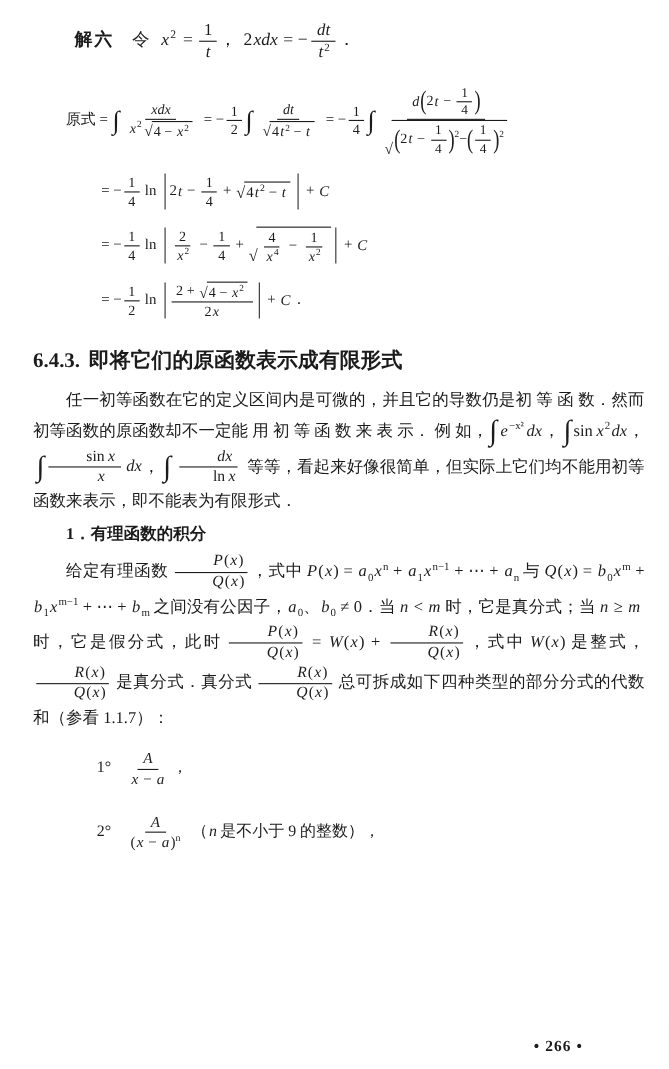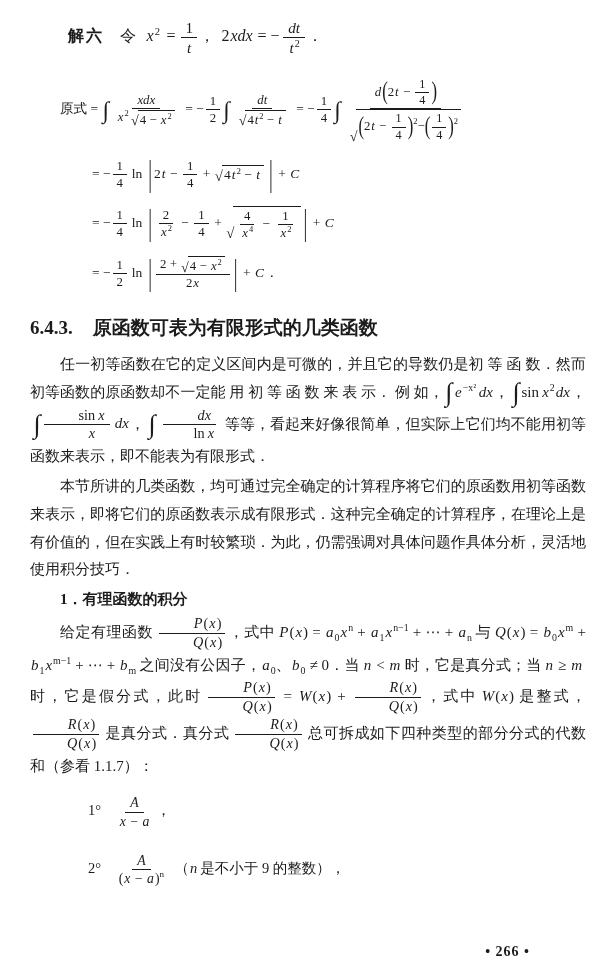--- a/index.html
+++ b/index.html
@@ -47,21 +47,21 @@
   .mrad { align-self:stretch; display:flex; align-items:flex-end; font-size:1.1em; line-height:1; margin-right:-1px; }
   .mrc { display:inline-block; border-top:1px solid #1b1b1b; padding:1px 3px 0 2px; white-space:nowrap; }
 
   
   .solution-line { margin:4px 0 0 38px; font-size:16px; }
   .solution-label { font-weight:bold; margin-right:16px; letter-spacing:2px; }
   .f-main { margin:20px 0 0 30px; font-size:13.5px; }
   .f-cont { margin:15px 0 0 62px; font-size:13.5px; }
 
   .section-heading { margin:24px 0 10px 0; font-size:19px; font-weight:bold; }
-  .section-heading .sec-num { margin-right:20px; }
+  .section-heading .sec-num { margin-right:8px; }
 
   .para {
     margin:0; font-size:15px; line-height:1.85;
     text-align:justify; text-indent:2em;
   }
   .para + .para { margin-top:2px; }
   .subheading { font-weight:bold; text-indent:2em; margin-top:4px; font-size:15px; line-height:1.8; }
 
   .item { margin:14px 0 0 58px; font-size:14.5px; }
   .item + .item { margin-top:22px; }
@@ -154,31 +154,30 @@
         <span class="mden"><span class="mu">2</span></span>
       </span><span class="msp" style="width: 0.2em;"></span><span class="mu">ln</span><span class="msp" style="width: 0.3em;"></span><span class="mbar">|</span><span class="mfrac">
         <span class="mnum"><span class="mu">2 + </span><span class="msqrt">
             <span class="mrad">√</span>
             <span class="mrc"><span class="mu">4 − </span><span class="mv">x</span><sup class="msup">2</sup></span>
           </span></span>
         <span class="mden"><span class="mu">2</span><span class="mv">x</span></span>
       </span><span class="mbar">|</span><span class="mu"> + </span><span class="mv">C</span><span class="mu">．</span></div>
 
   <h2 class="section-heading">
-    <span class="sec-num">6.4.3.</span><span>原函数可表为有限形式的几类函数</span>
+    <span class="sec-num">6.4.3.</span><span>即将它们的原函数表示成有限形式</span>
   </h2>
 
   <p class="para"><span class="mu">任一初等函数在它的定义区间内是可微的，并且它的导数仍是初 等 函 数．然而初等函数的原函数却不一定能 用 初 等 函 数 来 表 示． 例 如，</span><span class="mint">∫</span><span class="mv">e</span><sup class="msup">−x²</sup><span class="msp" style="width: 0.1em;"></span><span class="mv">dx</span><span class="mu">，</span><span class="msp" style="width: 0.15em;"></span><span class="mint">∫</span><span class="mu">sin</span><span class="msp" style="width: 0.15em;"></span><span class="mv">x</span><sup class="msup">2</sup><span class="mv">dx</span><span class="mu">，</span><span class="msp" style="width: 0.15em;"></span><span class="mint">∫</span><span class="mfrac">
         <span class="mnum"><span class="mu">sin</span><span class="msp" style="width: 0.15em;"></span><span class="mv">x</span></span>
         <span class="mden"><span class="mv">x</span></span>
       </span><span class="msp" style="width: 0.15em;"></span><span class="mv">dx</span><span class="mu">，</span><span class="msp" style="width: 0.15em;"></span><span class="mint">∫</span><span class="mfrac">
         <span class="mnum"><span class="mv">dx</span></span>
         <span class="mden"><span class="mu">ln</span><span class="msp" style="width: 0.15em;"></span><span class="mv">x</span></span>
       </span><span class="msp" style="width: 0.25em;"></span><span class="mu">等等，看起来好像很简单，但实际上它们均不能用初等函数来表示，即不能表为有限形式．</span></p>
-  <p class="para">本节所讲的几类函数，均可通过完全确定的计算程序将它们的原函数用初等函数来表示，即将它们的原函数表示成有限形式．这种完全确定的计算程序，在理论上是有价值的，但在实践上有时较繁琐．为此，仍需强调对具体问题作具体分析，灵活地使用积分技巧．</p>
   <p class="para subheading">1．有理函数的积分</p>
   <p class="para"><span class="mu">给定有理函数</span><span class="msp" style="width: 0.2em;"></span><span class="mfrac">
         <span class="mnum"><span class="mv">P</span><span class="mu">(</span><span class="mv">x</span><span class="mu">)</span></span>
         <span class="mden"><span class="mv">Q</span><span class="mu">(</span><span class="mv">x</span><span class="mu">)</span></span>
       </span><span class="mu">，式中</span><span class="msp" style="width: 0.2em;"></span><span class="mv">P</span><span class="mu">(</span><span class="mv">x</span><span class="mu">) = </span><span class="mv">a</span><sub class="msub">0</sub><span class="mv">x</span><sup class="msup">n</sup><span class="mu"> + </span><span class="mv">a</span><sub class="msub">1</sub><span class="mv">x</span><sup class="msup">n−1</sup><span class="mu"> + ⋯ + </span><span class="mv">a</span><sub class="msub">n</sub><span class="msp" style="width: 0.2em;"></span><span class="mu">与</span><span class="msp" style="width: 0.2em;"></span><span class="mv">Q</span><span class="mu">(</span><span class="mv">x</span><span class="mu">) = </span><span class="mv">b</span><sub class="msub">0</sub><span class="mv">x</span><sup class="msup">m</sup><span class="mu"> + </span><span class="mv">b</span><sub class="msub">1</sub><span class="mv">x</span><sup class="msup">m−1</sup><span class="mu"> + ⋯ + </span><span class="mv">b</span><sub class="msub">m</sub><span class="msp" style="width: 0.2em;"></span><span class="mu">之间没有公因子，</span><span class="mv">a</span><sub class="msub">0</sub><span class="mu">、</span><span class="mv">b</span><sub class="msub">0</sub><span class="mu"> ≠ 0．当</span><span class="msp" style="width: 0.2em;"></span><span class="mv">n</span><span class="mu"> &lt; </span><span class="mv">m</span><span class="msp" style="width: 0.2em;"></span><span class="mu">时，它是真分式；当</span><span class="msp" style="width: 0.2em;"></span><span class="mv">n</span><span class="mu"> ≥ </span><span class="mv">m</span><span class="msp" style="width: 0.2em;"></span><span class="mu">时，它是假分式，此时</span><span class="msp" style="width: 0.2em;"></span><span class="mfrac">
         <span class="mnum"><span class="mv">P</span><span class="mu">(</span><span class="mv">x</span><span class="mu">)</span></span>
         <span class="mden"><span class="mv">Q</span><span class="mu">(</span><span class="mv">x</span><span class="mu">)</span></span>
       </span><span class="mu"> = </span><span class="mv">W</span><span class="mu">(</span><span class="mv">x</span><span class="mu">) + </span><span class="mfrac">
         <span class="mnum"><span class="mv">R</span><span class="mu">(</span><span class="mv">x</span><span class="mu">)</span></span>
         <span class="mden"><span class="mv">Q</span><span class="mu">(</span><span class="mv">x</span><span class="mu">)</span></span>

